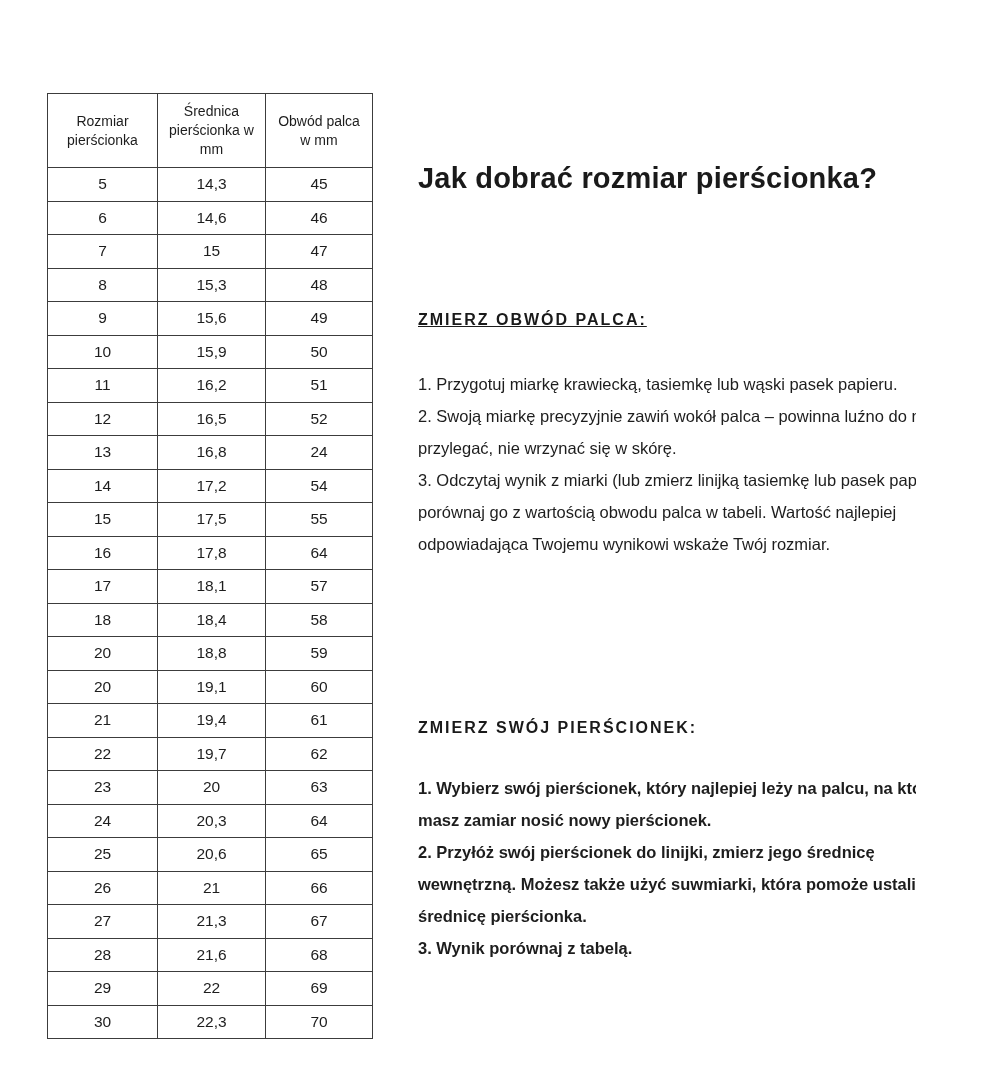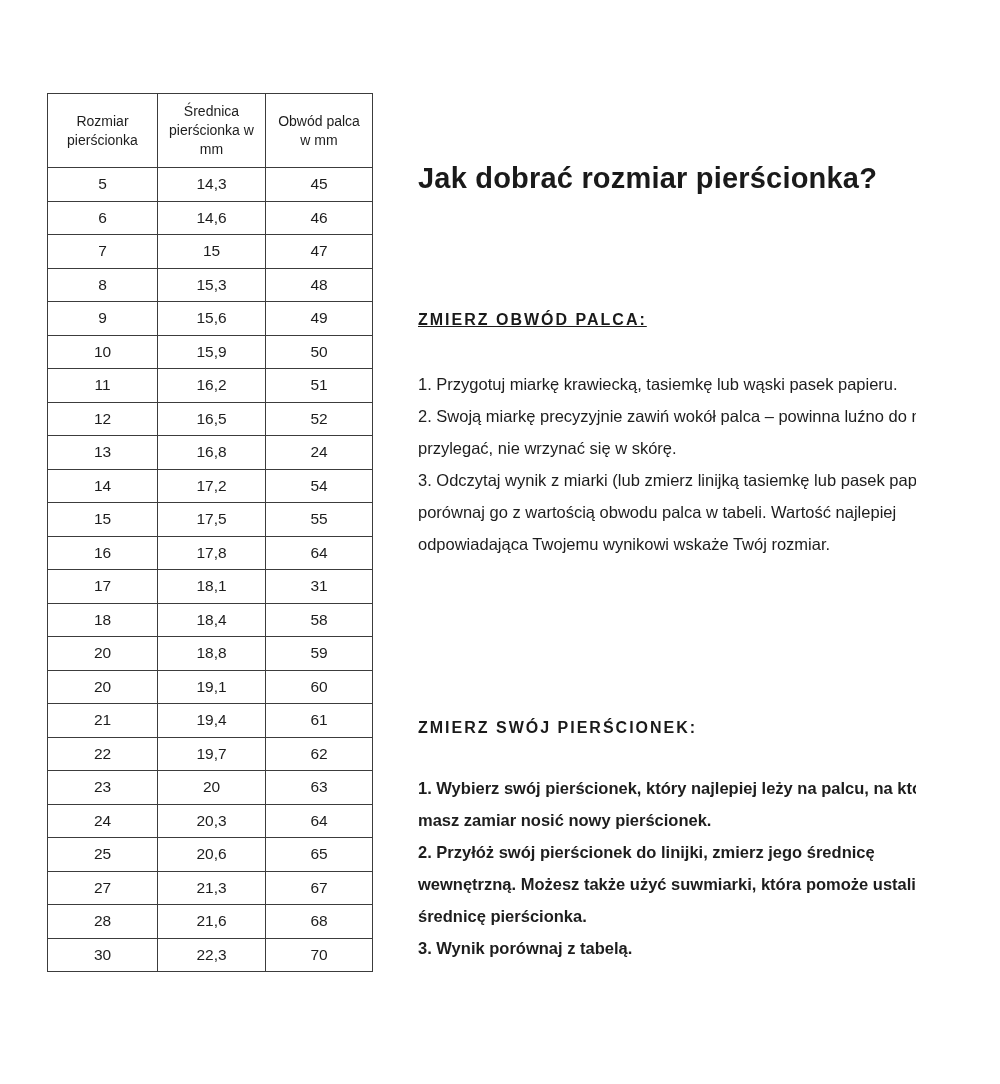--- a/index.html
+++ b/index.html
@@ -143,21 +143,21 @@
           <td>55</td>
         </tr>
         <tr>
           <td>16</td>
           <td>17,8</td>
           <td>64</td>
         </tr>
         <tr>
           <td>17</td>
           <td>18,1</td>
-          <td>31</td>
+          <td>57</td>
         </tr>
         <tr>
           <td>18</td>
           <td>18,4</td>
           <td>58</td>
         </tr>
         <tr>
           <td>20</td>
           <td>18,8</td>
           <td>59</td>
@@ -186,28 +186,38 @@
           <td>24</td>
           <td>20,3</td>
           <td>64</td>
         </tr>
         <tr>
           <td>25</td>
           <td>20,6</td>
           <td>65</td>
         </tr>
         <tr>
+          <td>26</td>
+          <td>21</td>
+          <td>66</td>
+        </tr>
+        <tr>
           <td>27</td>
           <td>21,3</td>
           <td>67</td>
         </tr>
         <tr>
           <td>28</td>
           <td>21,6</td>
           <td>68</td>
+        </tr>
+        <tr>
+          <td>29</td>
+          <td>22</td>
+          <td>69</td>
         </tr>
         <tr>
           <td>30</td>
           <td>22,3</td>
           <td>70</td>
         </tr>
       </tbody>
   </table>
 
   <div class="right-col title-block" style="position:absolute;">

